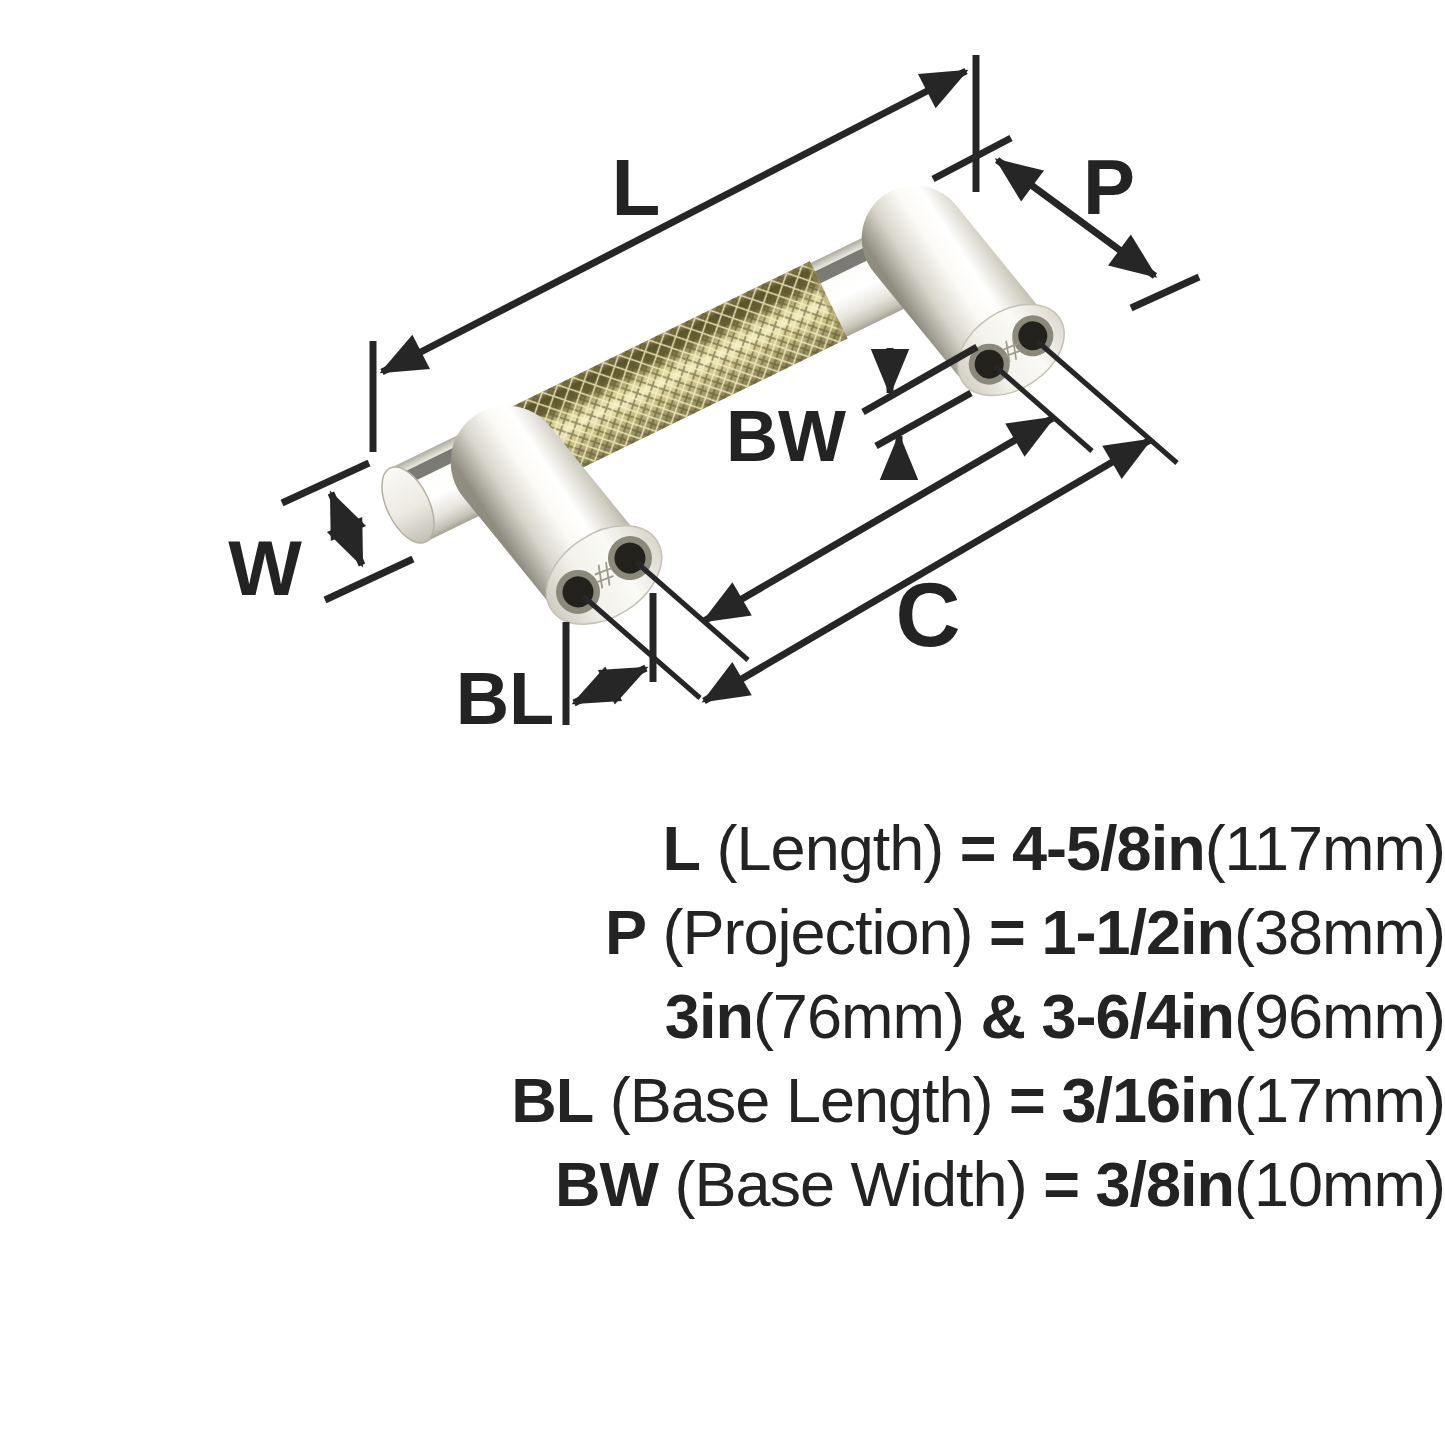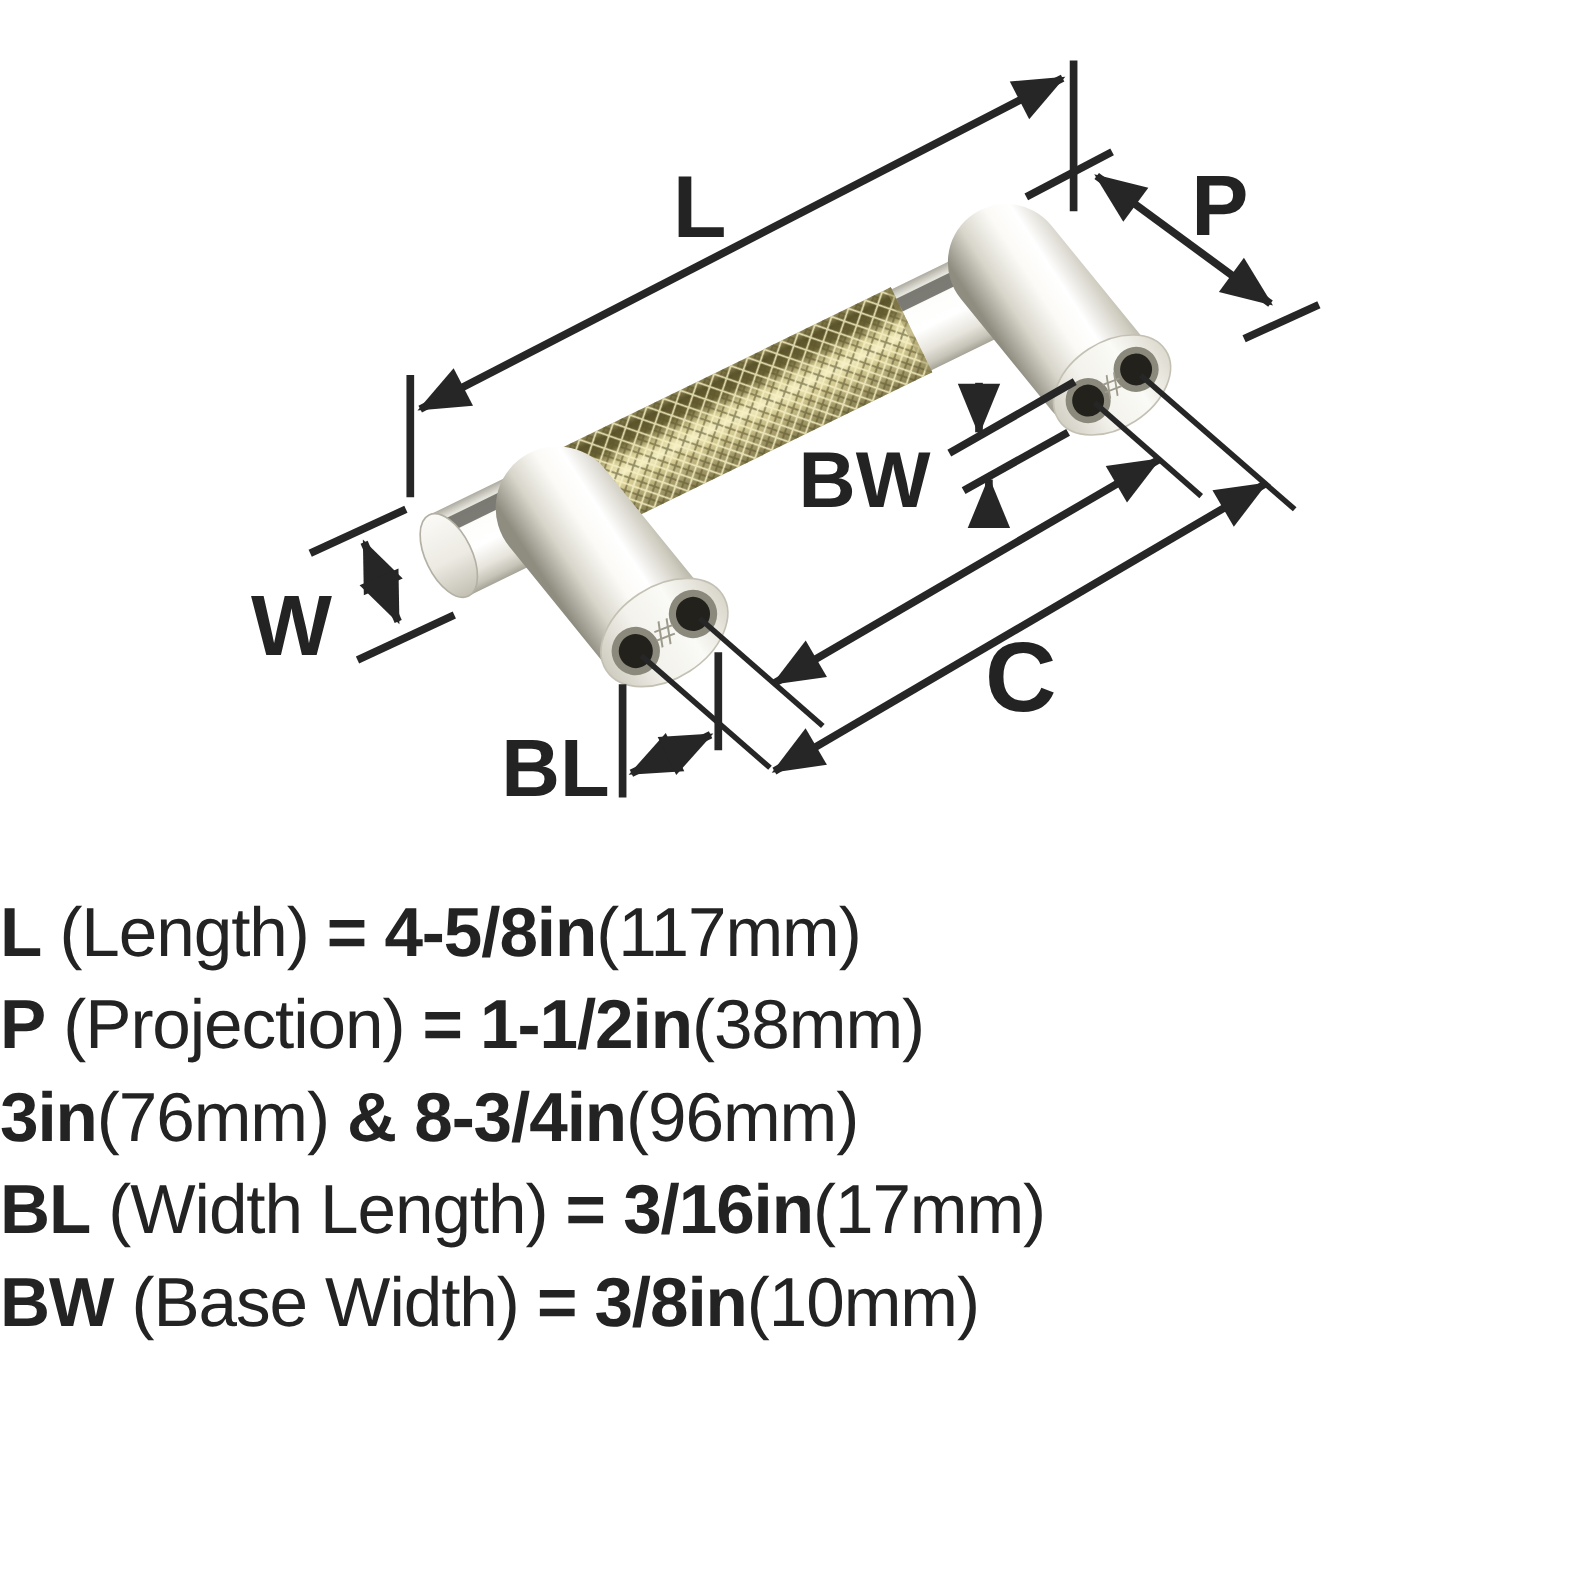--- a/index.html
+++ b/index.html
@@ -1,20 +1,20 @@
 <!DOCTYPE html>
 <html><head>
 <meta charset="utf-8">
 <style>
   html,body{margin:0;padding:0;background:#ffffff;}
   .stage{position:relative;width:1445px;height:1445px;background:#ffffff;overflow:hidden;
          font-family:"Liberation Sans",sans-serif;}
   .diagram-svg{position:absolute;left:0;top:0;}
   .dim-label{font-family:"Liberation Sans",sans-serif;font-weight:700;fill:#232323;}
-  .specs{position:absolute;top:806px;left:0;right:0;text-align:left;}
+  .specs{position:absolute;top:806px;left:0;right:0;text-align:right;}
   .spec-line{line-height:84px;font-size:63px;color:#232323;letter-spacing:-1px;white-space:nowrap;}
   .spec-line .b{font-weight:700;}
   .spec-line .r{font-weight:400;}
 </style>
 </head>
 <body>
 
 <div class="stage">
 
   <svg class="diagram-svg" width="1445" height="810" viewBox="0 0 1445 810">
@@ -163,18 +163,18 @@
     <text class="dim-label" x="1109" y="214" font-size="78" text-anchor="middle">P</text>
     <text class="dim-label" x="265" y="595" font-size="78" text-anchor="middle">W</text>
     <text class="dim-label" x="786" y="461" font-size="72" text-anchor="middle">BW</text>
     <text class="dim-label" x="928" y="646" font-size="90" text-anchor="middle">C</text>
     <text class="dim-label" x="505" y="724" font-size="74" text-anchor="middle">BL</text>
   </svg>
 
   <div class="specs" id="spec-lines">
       <div class="spec-line"><span class="b">L</span><span class="r"> (Length) </span><span class="b">= 4-5/8in</span><span class="r">(117mm)</span></div>
       <div class="spec-line"><span class="b">P</span><span class="r"> (Projection) </span><span class="b">= 1-1/2in</span><span class="r">(38mm)</span></div>
-      <div class="spec-line"><span class="b">3in</span><span class="r">(76mm)</span><span class="b"> &amp; </span><span class="b">8-3/4in</span><span class="r">(96mm)</span></div>
-      <div class="spec-line"><span class="b">BL</span><span class="r"> (Width Length) </span><span class="b">= 3/16in</span><span class="r">(17mm)</span></div>
+      <div class="spec-line"><span class="b">3in</span><span class="r">(76mm)</span><span class="b"> &amp; </span><span class="b">3-6/4in</span><span class="r">(96mm)</span></div>
+      <div class="spec-line"><span class="b">BL</span><span class="r"> (Base Length) </span><span class="b">= 3/16in</span><span class="r">(17mm)</span></div>
       <div class="spec-line"><span class="b">BW</span><span class="r"> (Base Width) </span><span class="b">= 3/8in</span><span class="r">(10mm)</span></div>
     </div>
 
 </div>
 
 </body></html>

